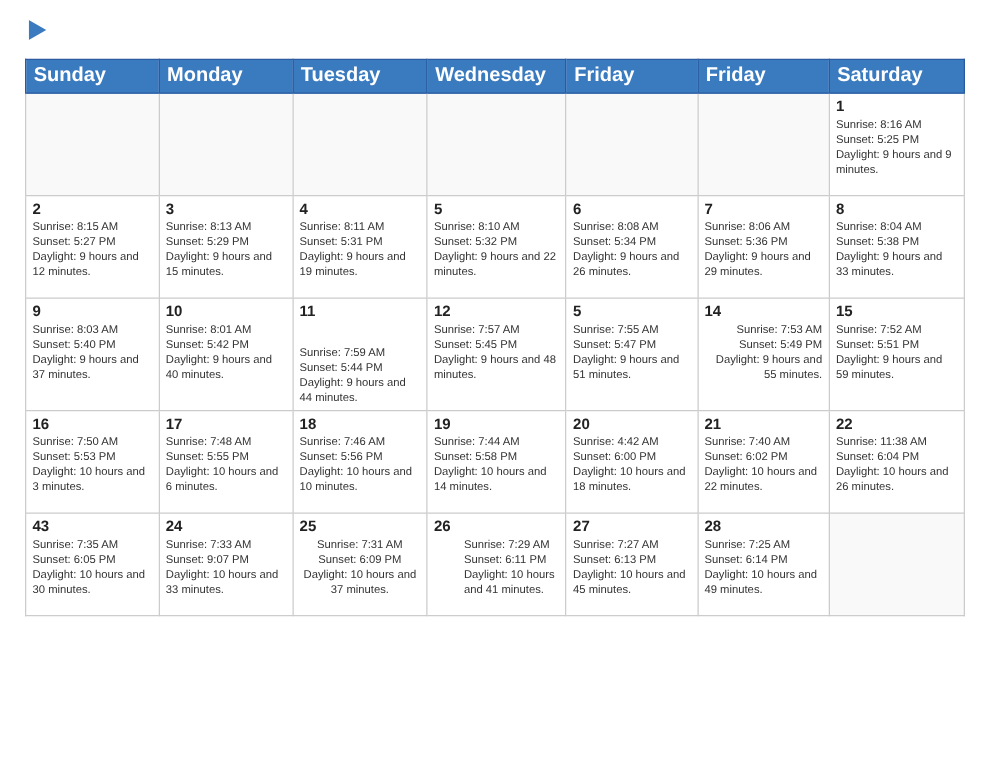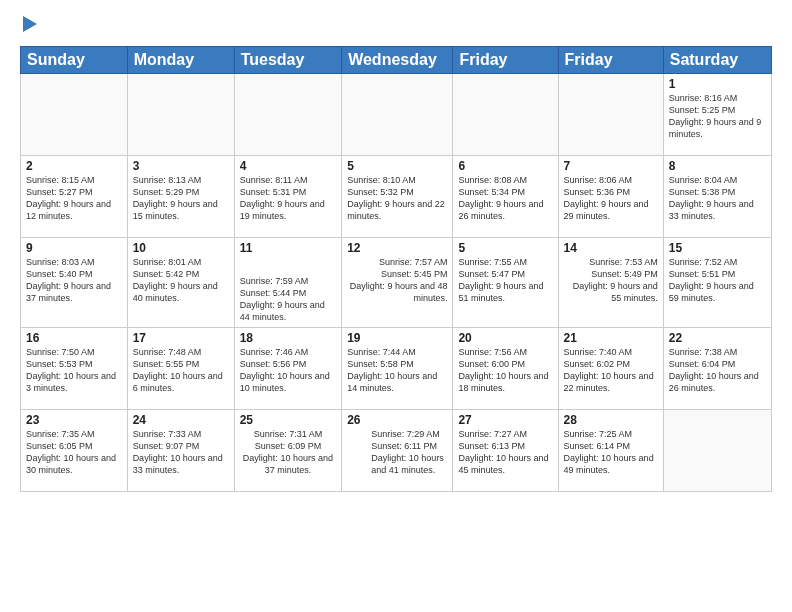--- a/index.html
+++ b/index.html
@@ -156,21 +156,21 @@
 Daylight: 9 hours and 40 minutes.</div>
           </td>
           <td>
             <span class="day-num">11</span>
             <div class="day-info" style="white-space: pre-wrap; margin-top: 20px;">Sunrise: 7:59 AM
 Sunset: 5:44 PM
 Daylight: 9 hours and 44 minutes.</div>
           </td>
           <td>
             <span class="day-num">12</span>
-            <div class="day-info" style="white-space: pre-wrap; text-align: right;">Sunrise: 7:57 AM
+            <div class="day-info" style="white-space: pre-wrap;">Sunrise: 7:57 AM
 Sunset: 5:45 PM
 Daylight: 9 hours and 48 minutes.</div>
           </td>
           <td>
             <span class="day-num">5</span>
             <div class="day-info" style="white-space: pre-wrap;">Sunrise: 7:55 AM
 Sunset: 5:47 PM
 Daylight: 9 hours and 51 minutes.</div>
           </td>
           <td>
@@ -206,40 +206,40 @@
 Daylight: 10 hours and 10 minutes.</div>
           </td>
           <td>
             <span class="day-num">19</span>
             <div class="day-info" style="white-space: pre-wrap;">Sunrise: 7:44 AM
 Sunset: 5:58 PM
 Daylight: 10 hours and 14 minutes.</div>
           </td>
           <td>
             <span class="day-num">20</span>
-            <div class="day-info" style="white-space: pre-wrap;">Sunrise: 7:56 AM
+            <div class="day-info" style="white-space: pre-wrap;">Sunrise: 4:42 AM
 Sunset: 6:00 PM
 Daylight: 10 hours and 18 minutes.</div>
           </td>
           <td>
             <span class="day-num">21</span>
             <div class="day-info" style="white-space: pre-wrap;">Sunrise: 7:40 AM
 Sunset: 6:02 PM
 Daylight: 10 hours and 22 minutes.</div>
           </td>
           <td>
             <span class="day-num">22</span>
-            <div class="day-info" style="white-space: pre-wrap;">Sunrise: 7:38 AM
+            <div class="day-info" style="white-space: pre-wrap;">Sunrise: 11:38 AM
 Sunset: 6:04 PM
 Daylight: 10 hours and 26 minutes.</div>
           </td>
         </tr>
         <tr>
           <td>
-            <span class="day-num">23</span>
+            <span class="day-num">43</span>
             <div class="day-info" style="white-space: pre-wrap;">Sunrise: 7:35 AM
 Sunset: 6:05 PM
 Daylight: 10 hours and 30 minutes.</div>
           </td>
           <td>
             <span class="day-num">24</span>
             <div class="day-info" style="white-space: pre-wrap;">Sunrise: 7:33 AM
 Sunset: 9:07 PM
 Daylight: 10 hours and 33 minutes.</div>
           </td>

